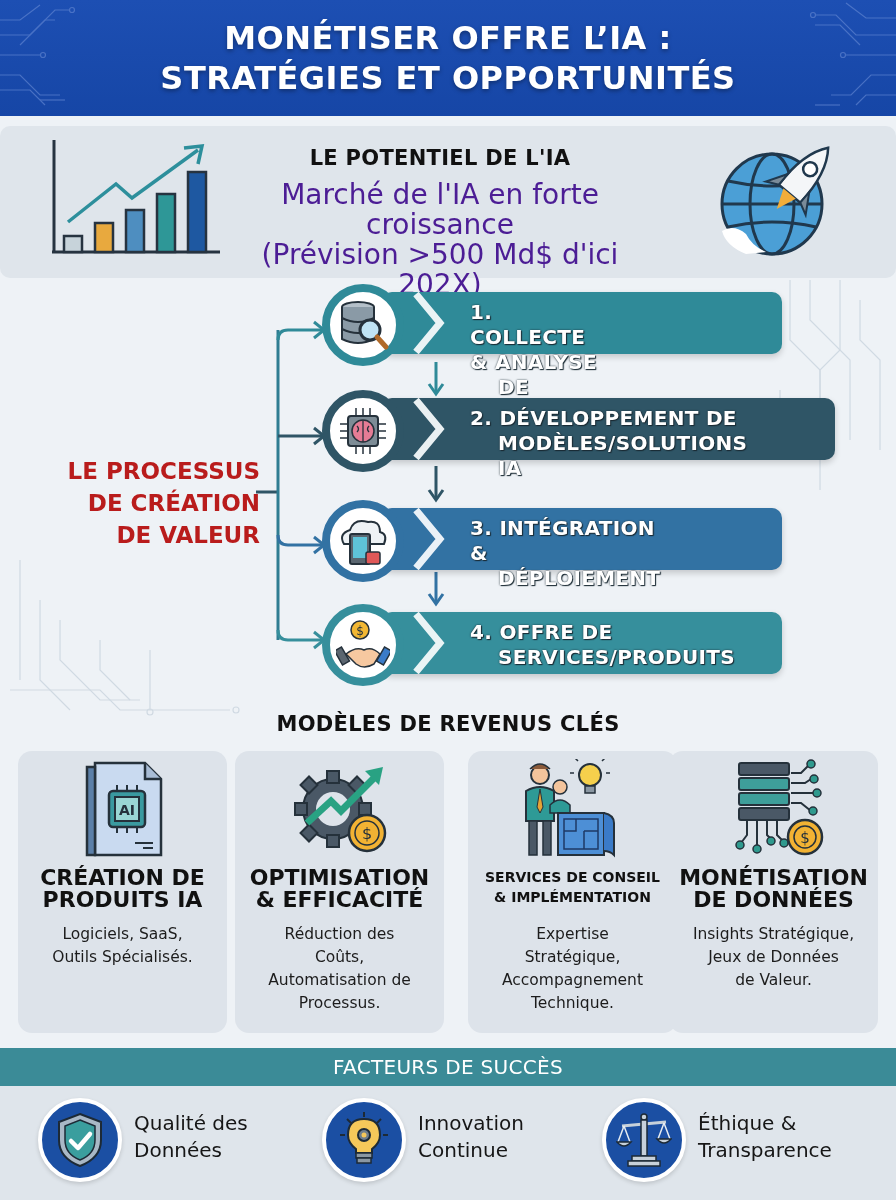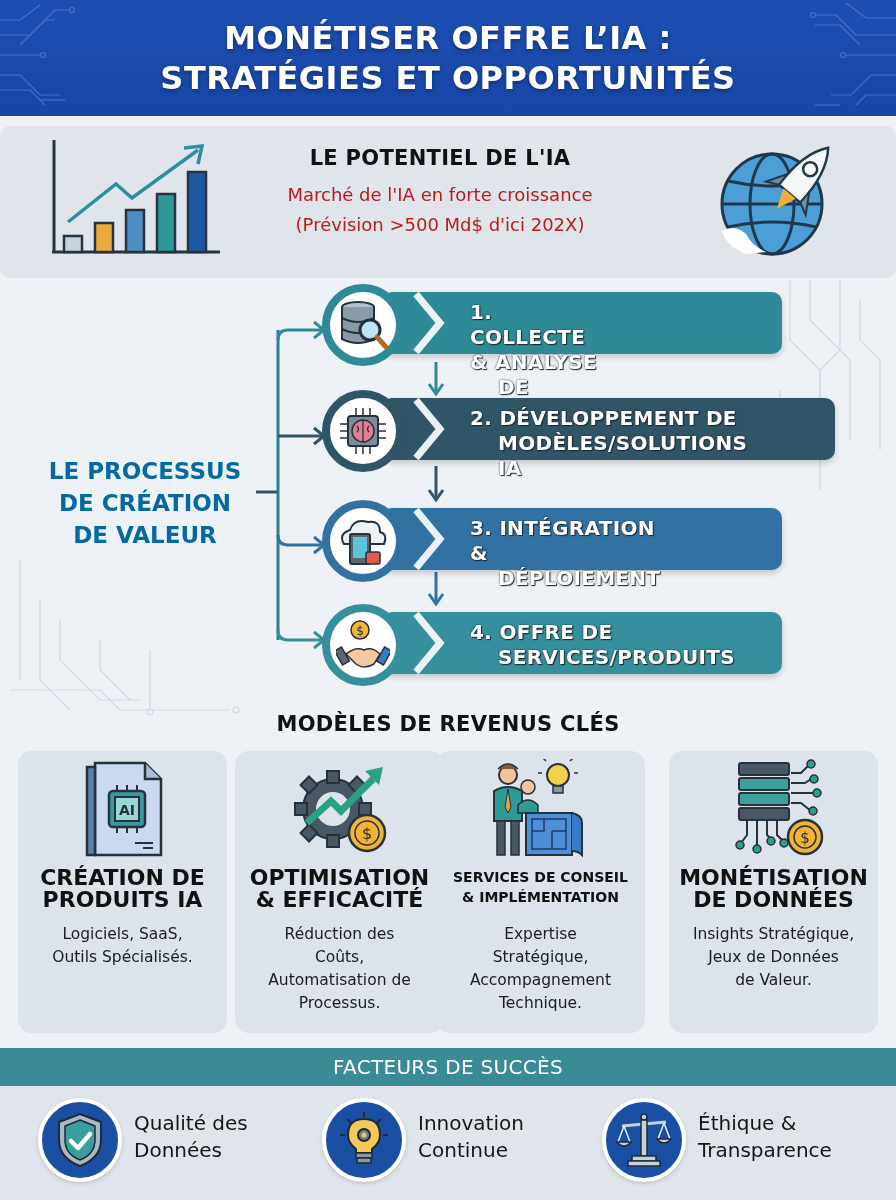--- a/index.html
+++ b/index.html
@@ -31,26 +31,26 @@
   .potential {
     position: absolute; left: 0; top: 126px; width: 896px; height: 152px;
     background: #dfe5eb; border-radius: 10px;
   }
   .potential .chart-icon { position: absolute; left: 48px; top: 8px; }
   .potential .globe-icon { position: absolute; left: 716px; top: 10px; }
   .potential .txt {
     position: absolute; left: 240px; width: 400px; top: 20px; text-align: center;
   }
   .potential .title { font-weight: bold; font-size: 21px; color: #111; margin-bottom: 10px; letter-spacing: 0.3px; }
-  .potential .line { font-size: 18px; color: #b91c1c; line-height: 30px; }
+  .potential .line { font-size: 28px; color: #4c1d95; line-height: 30px; }
 
   
   .process-label {
     position: absolute; left: 30px; top: 455px; width: 230px;
-    text-align: center; font-weight: bold; font-size: 23px; line-height: 32px; color: #0369a1;
+    text-align: right; font-weight: bold; font-size: 23px; line-height: 32px; color: #b91c1c;
   }
   .connectors { position: absolute; left: 0; top: 0; }
   .step { position: absolute; height: 72px; }
   .step .bar {
     position: absolute; left: 60px; top: 8px; height: 62px; border-radius: 10px;
     box-shadow: 0 3px 6px rgba(0,0,0,0.18);
   }
   .step .chev { position: absolute; left: 88px; top: 8px; }
   .step .circle {
     position: absolute; left: 0; top: 0; width: 82px; height: 82px; border-radius: 50%;
@@ -357,21 +357,21 @@
     <span>&amp; EFFICACITÉ</span>
   </div>
   <div class="cdesc">
     <span>Réduction des</span><br>
     <span>Coûts,</span><br>
     <span>Automatisation de</span><br>
     <span>Processus.</span>
   </div>
 </div>
 
-<div class="card" style="left:436px;">
+<div class="card" style="left:468px;">
   <svg class="icon" width="110" height="100" viewBox="0 0 110 100">
     <circle cx="22" cy="16" r="9" fill="#f3c49c" stroke="#25313b" stroke-width="2"></circle>
     <path d="M12 10 q10 -10 20 0" fill="#8a5a3a" stroke="#25313b" stroke-width="1.5"></path>
     <path d="M8 32 q14 -8 28 0 V62 H8 Z" fill="#2e9a96" stroke="#25313b" stroke-width="2"></path>
     <polygon points="22,30 19,48 22,54 25,48" fill="#e3a336" stroke="#25313b" stroke-width="1"></polygon>
     <rect x="11" y="62" width="8" height="34" fill="#4a5866" stroke="#25313b" stroke-width="1.5"></rect>
     <rect x="25" y="62" width="8" height="34" fill="#4a5866" stroke="#25313b" stroke-width="1.5"></rect>
     <circle cx="42" cy="28" r="7" fill="#f3c49c" stroke="#25313b" stroke-width="1.5"></circle>
     <path d="M32 46 q10 -10 20 0 v8 H32 Z" fill="#2e9a96" stroke="#25313b" stroke-width="1.5"></path>
     <circle cx="72" cy="16" r="11" fill="#f5d04c" stroke="#25313b" stroke-width="2"></circle>

